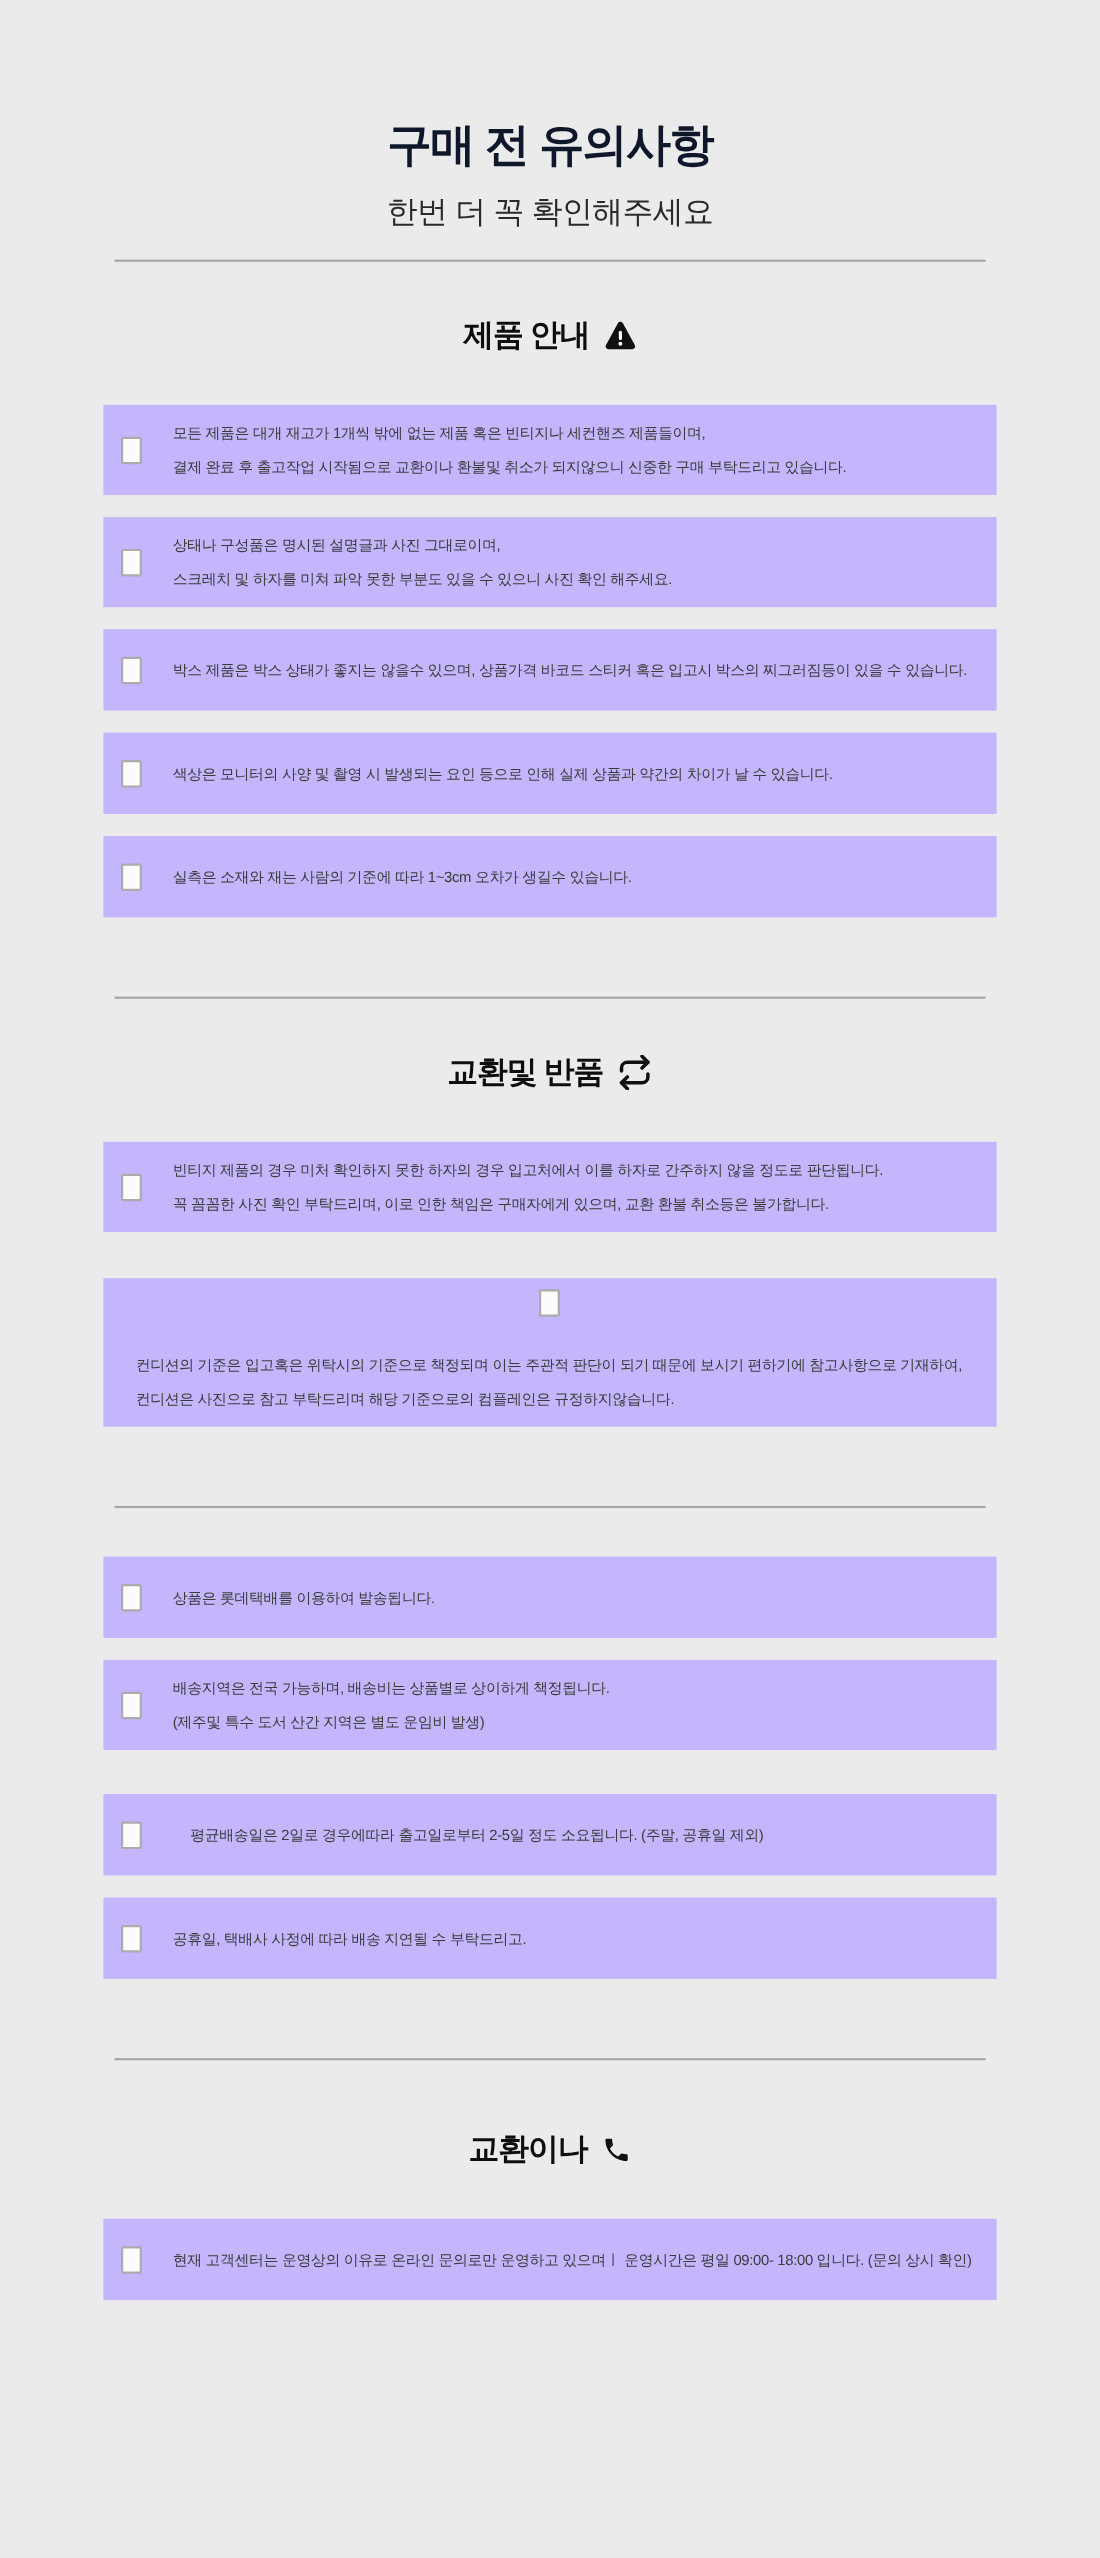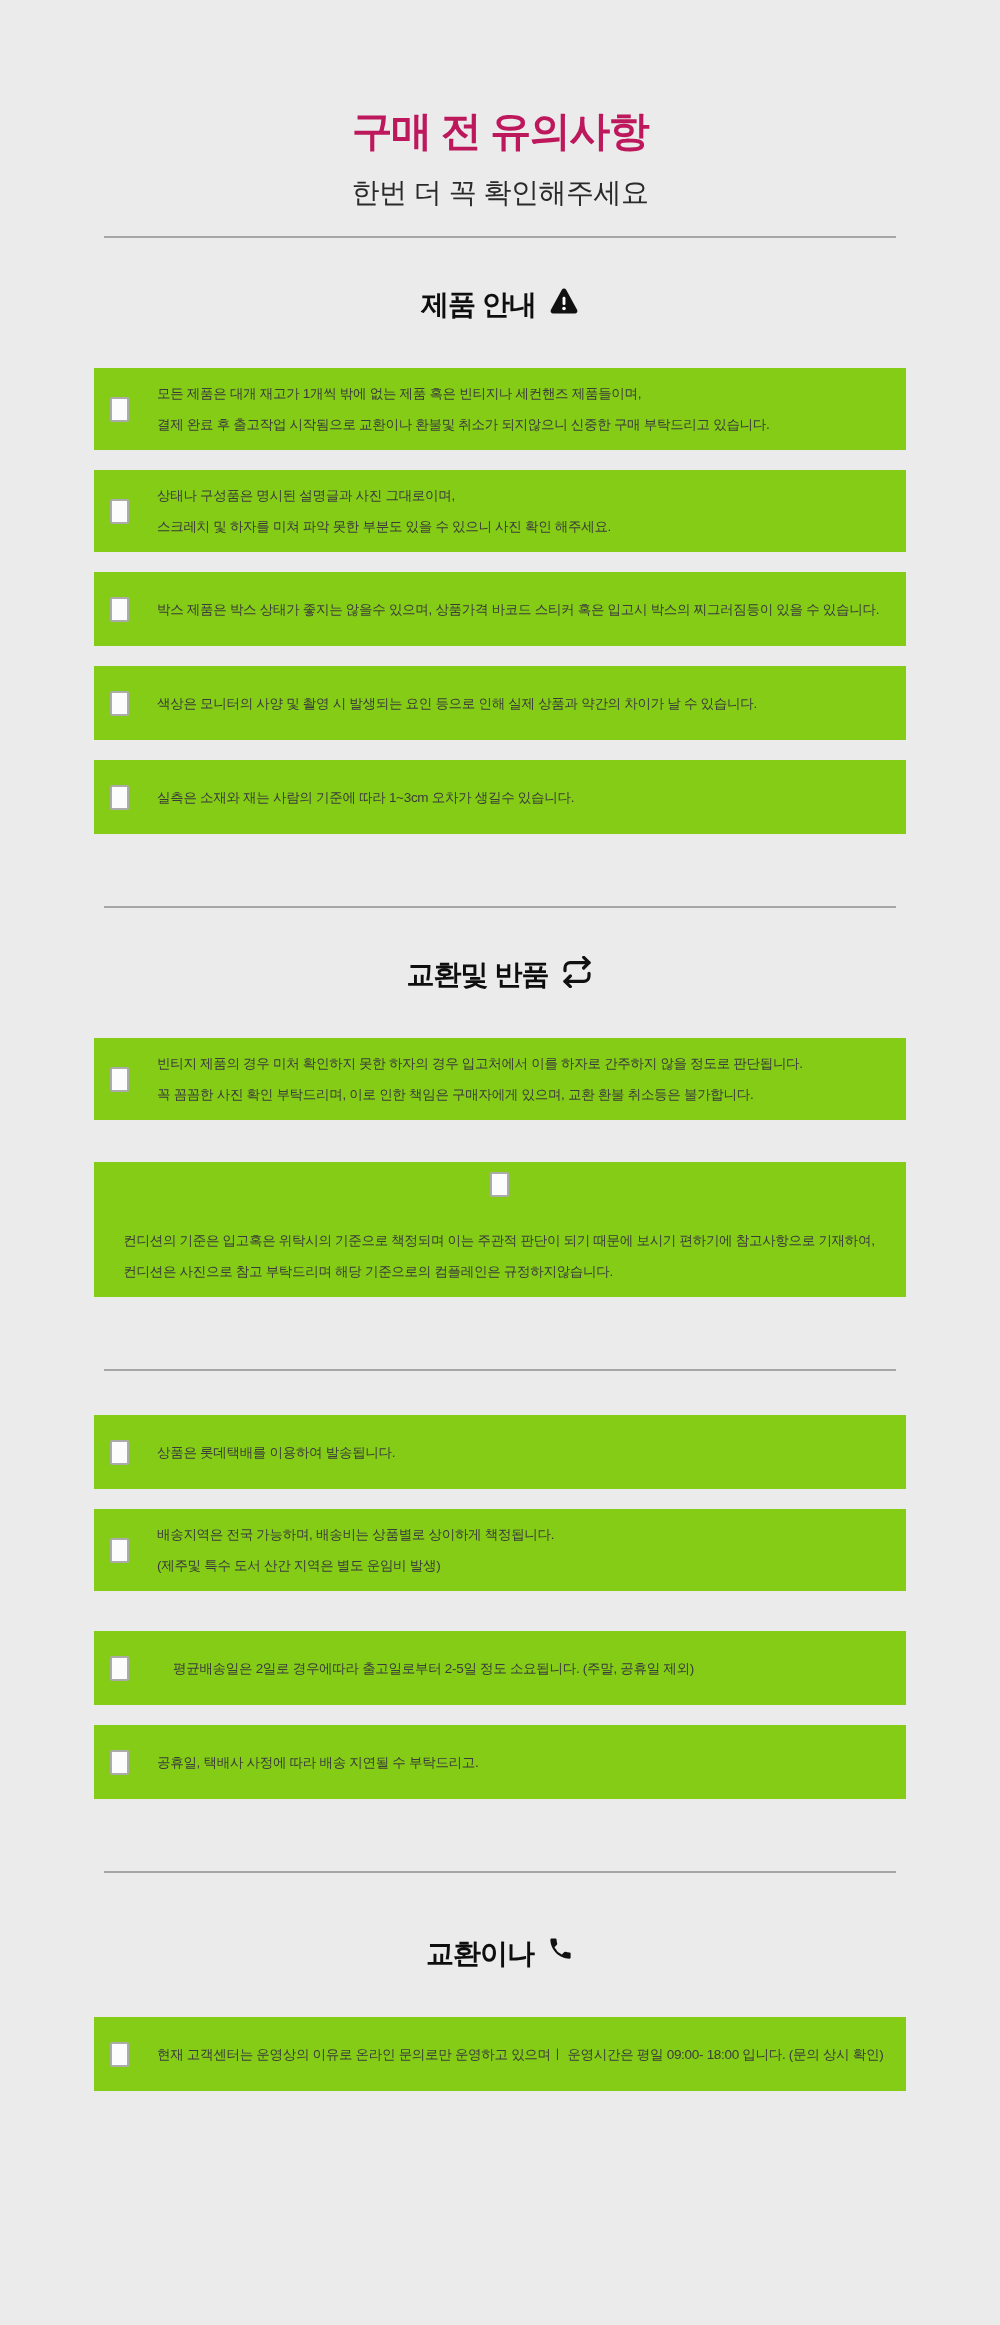--- a/index.html
+++ b/index.html
@@ -10,52 +10,52 @@
     background: #ebebeb;
     font-family: "Liberation Sans", "DejaVu Sans", sans-serif;
     overflow: hidden;
   }
   .page-header { padding-top: 104px; text-align: center; }
   .page-title {
     margin: 0;
     font-size: 41px;
     font-weight: 800;
     letter-spacing: -1.5px;
-    color: #be185d;
+    color: #0f172a;
   }
   .page-subtitle {
     margin: 15px 0 0;
     font-size: 28px;
     letter-spacing: -0.5px;
     color: #2a2a2a;
   }
   .divider {
     display: block;
     width: 792px;
     height: 0;
     border: none;
     border-top: 2px solid #a6a6a6;
     margin: 24px auto 0;
   }
   .divider.section-gap { margin-top: 72px; }
   .section-title {
     margin: 48px 0 0;
     display: flex;
     justify-content: center;
-    align-items: flex-start;
+    align-items: center;
     gap: 13px;
     font-size: 28px;
     font-weight: 800;
     letter-spacing: -1px;
     color: #0e0e0e;
   }
   .section-title .icon { flex: 0 0 auto; display: block; }
   .cards { width: 812px; margin: 44px auto 0; }
   .card {
-    background: #84cc16;
+    background: #c4b5fd;
     min-height: 74px;
     display: flex;
     align-items: center;
     gap: 28px;
     padding: 10px 18px 10px 16px;
   }
   .card + .card { margin-top: 20px; }
   .checkbox {
     flex: 0 0 auto;
     width: 19px;

